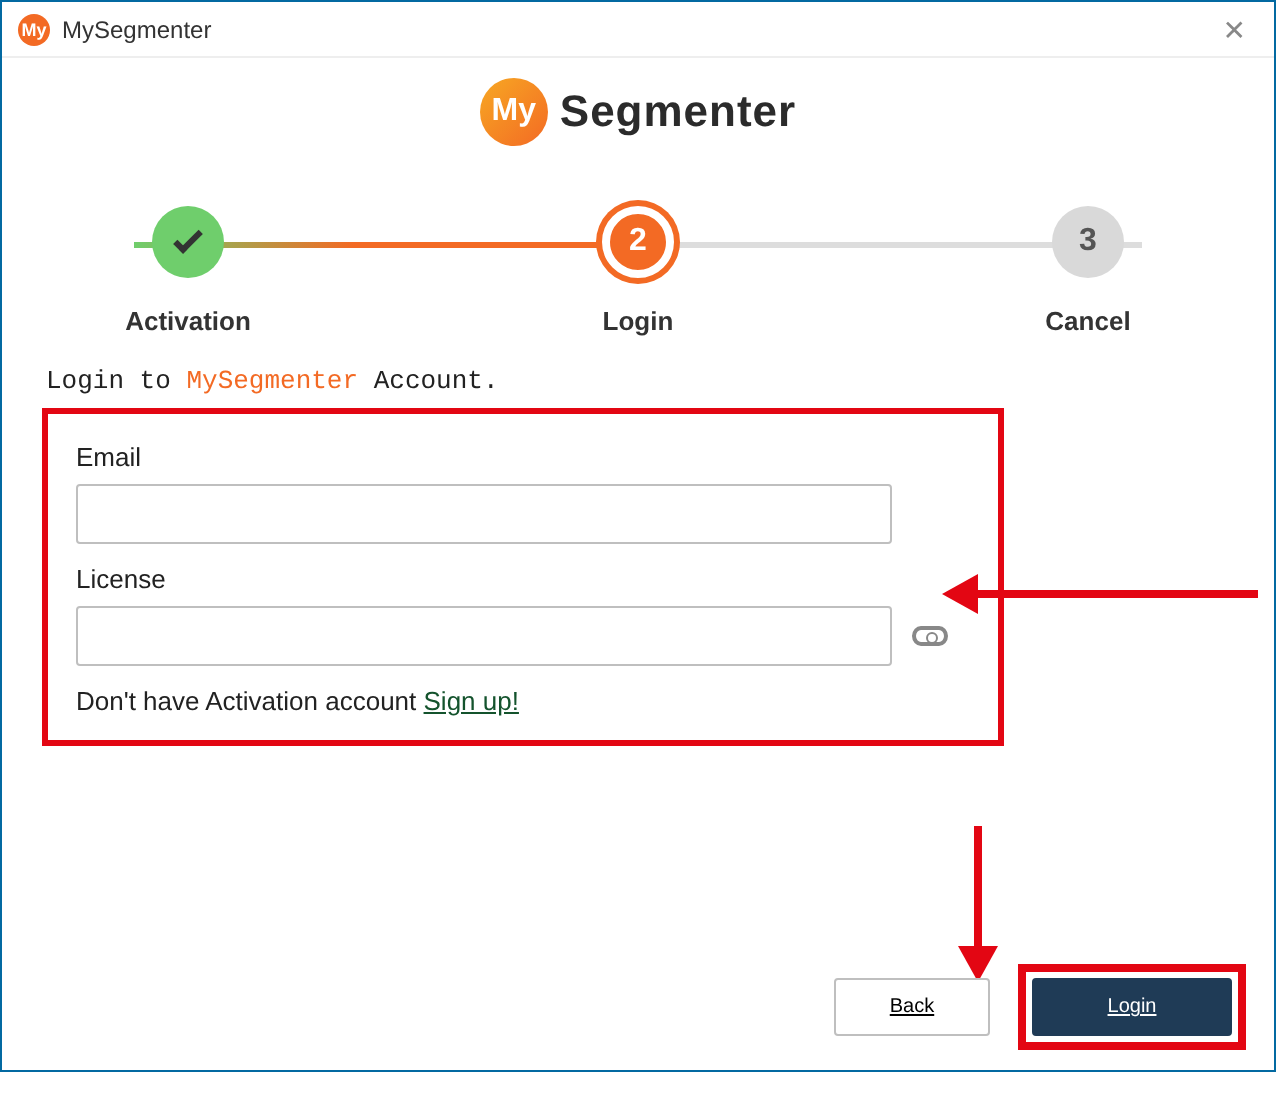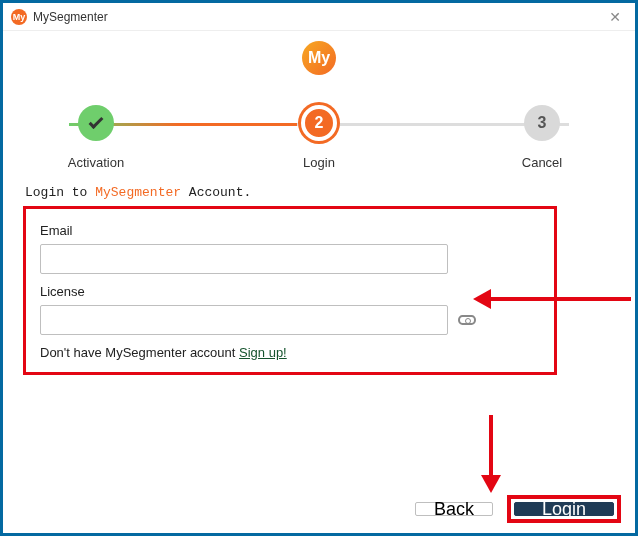--- a/index.html
+++ b/index.html
@@ -1,55 +1,55 @@
 <!DOCTYPE html>
 <html><head>
 <meta charset="utf-8">
 <style>
   * { box-sizing: border-box; margin: 0; padding: 0; }
   html, body { width: 638px; height: 551px; font-family: 'Segoe UI', Arial, sans-serif; background: #fff; overflow: hidden; }
-  .window { width: 638px; height: 536px; border: 3px solid #0369a1; position: relative; background: #fff; }
+  .window { width: 638px; height: 536px; border: 1px solid #0369a1; position: relative; background: #fff; }
   .titlebar { height: 28px; display: flex; align-items: center; padding: 0 8px; border-bottom: 1px solid #eee; }
   .titlebar .logo { width: 16px; height: 16px; background: #f36a24; border-radius: 50%; display: flex; align-items: center; justify-content: center; color: #fff; font-size: 9px; font-weight: bold; }
   .titlebar .title { margin-left: 6px; font-size: 12px; color: #333; }
   .titlebar .close { margin-left: auto; color: #888; font-size: 14px; cursor: pointer; padding: 0 6px; }
   .content { padding: 8px 20px 0 20px; position: relative; }
   .brand { display: flex; align-items: center; justify-content: center; margin-top: 2px; }
   .brand-logo { width: 34px; height: 34px; border-radius: 50%; background: linear-gradient(135deg, #f7a823 0%, #f36a24 100%); display: flex; align-items: center; justify-content: center; color: #fff; font-weight: 700; font-size: 16px; }
   .brand-text { font-size: 22px; font-weight: 700; color: #2b2b2b; margin-left: 6px; letter-spacing: 0.5px; }
   .stepper { position: relative; margin: 30px 28px 0 28px; height: 70px; }
   .track { position: absolute; top: 18px; left: 18px; right: 18px; height: 3px; background: #ddd; }
   .track-fill-green { position: absolute; top: 18px; left: 18px; width: 110px; height: 3px; background: linear-gradient(90deg, #6fce6c 0%, #f36a24 100%); }
   .track-fill-orange { position: absolute; top: 18px; left: 128px; right: 290px; height: 3px; background: #f36a24; }
   .step-row { display: flex; justify-content: space-between; align-items: flex-start; position: relative; }
   .step { display: flex; flex-direction: column; align-items: center; width: 90px; }
   .step-circle { width: 36px; height: 36px; border-radius: 50%; display: flex; align-items: center; justify-content: center; font-weight: 600; color: #fff; z-index: 2; }
   .step-circle.done { background: #6fce6c; }
   .step-circle.active { background: #f36a24; border: 4px solid #fff; box-shadow: 0 0 0 3px #f36a24; width: 36px; height: 36px; }
   .step-circle.pending { background: #d9d9d9; color: #555; }
-  .step-label { margin-top: 14px; font-size: 13px; font-weight: 400; color: #333; }
+  .step-label { margin-top: 14px; font-size: 13px; font-weight: 700; color: #333; }
   .check { width: 14px; height: 7px; border-left: 3px solid #333; border-bottom: 3px solid #333; transform: rotate(-45deg); margin-top: -4px; }
   .instr { margin: 10px 0 0 2px; font-size: 13px; color: #222; font-family: Liberation Mono, monospace; }
   .instr .hl { color: #f36a24; }
-  .formbox { border: 3px solid #e30613; padding: 10px 14px 12px 14px; margin: 6px 140px 0 0; position: relative; width: 534px; }
+  .formbox { border: 3px solid #e30613; padding: 10px 14px 12px 14px; margin: 6px 140px 0 0; position: relative; width: 481px; }
   .field-label { font-size: 13px; color: #222; margin: 4px 0 6px 0; display: block; }
   .text-input { width: 408px; height: 30px; border: 1px solid #bfbfbf; border-radius: 2px; padding: 4px 8px; font-size: 13px; background: #fff; }
   .pw-row { display: flex; align-items: center; gap: 10px; }
   .eye { width: 18px; height: 10px; border: 2px solid #888; border-radius: 50% / 100%; position: relative; }
   .eye::after { content: ''; position: absolute; top: 1px; left: 5px; width: 4px; height: 4px; border: 1px solid #888; border-radius: 50%; }
   .signup-line { margin-top: 10px; font-size: 13px; color: #222; }
   .signup-link { color: #14532d; text-decoration: underline; cursor: pointer; }
   .arrow-h { position: absolute; top: 286px; left: 470px; display: flex; align-items: center; }
   .arrow-h .shaft { width: 140px; height: 4px; background: #e30613; }
   .arrow-h .head { width: 0; height: 0; border-top: 10px solid transparent; border-bottom: 10px solid transparent; border-right: 18px solid #e30613; }
   .arrow-v { position: absolute; top: 412px; left: 478px; display: flex; flex-direction: column; align-items: center; }
   .arrow-v .shaft { width: 4px; height: 60px; background: #e30613; }
   .arrow-v .head { width: 0; height: 0; border-left: 10px solid transparent; border-right: 10px solid transparent; border-top: 18px solid #e30613; }
   .footer { position: absolute; bottom: 10px; right: 14px; display: flex; gap: 14px; align-items: center; }
-  .btn { min-width: 78px; height: 14px; border: 1px solid #bfbfbf; background: #fff; border-radius: 2px; font-size: 18px; cursor: pointer; display: flex; align-items: center; justify-content: center; padding: 0 18px; }
+  .btn { min-width: 78px; height: 29px; border: 1px solid #bfbfbf; background: #fff; border-radius: 2px; font-size: 10px; cursor: pointer; display: flex; align-items: center; justify-content: center; padding: 0 18px; text-decoration: underline; }
   .btn.primary { background: #1f3b56; color: #fff; border: 1px solid #1f3b56; min-width: 100px; }
   .login-frame { border: 4px solid #e30613; padding: 3px; }
 </style>
 </head>
 <body>
 
 <div class="window">
   <div class="titlebar">
     <div class="logo">
         <span>My</span>
@@ -57,20 +57,21 @@
     <div class="title">MySegmenter</div>
     <div class="close">✕</div>
   </div>
 
   <div class="content">
 
     <div class="brand">
       <div class="brand-logo">
           <span>My</span>
         </div>
+      <div class="brand-text">Segmenter</div>
     </div>
 
     <div class="stepper">
       <div class="track"></div>
       <div class="track-fill-green"></div>
       <div class="track-fill-orange"></div>
       <div class="step-row">
         <div class="step">
           <div class="step-circle done">
               <div class="check"></div>
@@ -94,21 +95,21 @@
 
     <div class="formbox">
       <label class="field-label">Email</label>
       <input class="text-input" type="text" value="" style="">
       <label class="field-label" style="margin-top:10px;">License</label>
       <div class="pw-row">
         <input class="text-input" type="password" value="" style="">
         <div class="eye"></div>
       </div>
       <div class="signup-line">
-        <span>Don't have MySegmenter account </span><a class="signup-link">Sign up!</a>
+        <span>Don't have Activation account </span><a class="signup-link">Sign up!</a>
       </div>
     </div>
 
   </div>
 
   <div class="arrow-h">
     <div class="head"></div>
     <div class="shaft"></div>
   </div>
 

